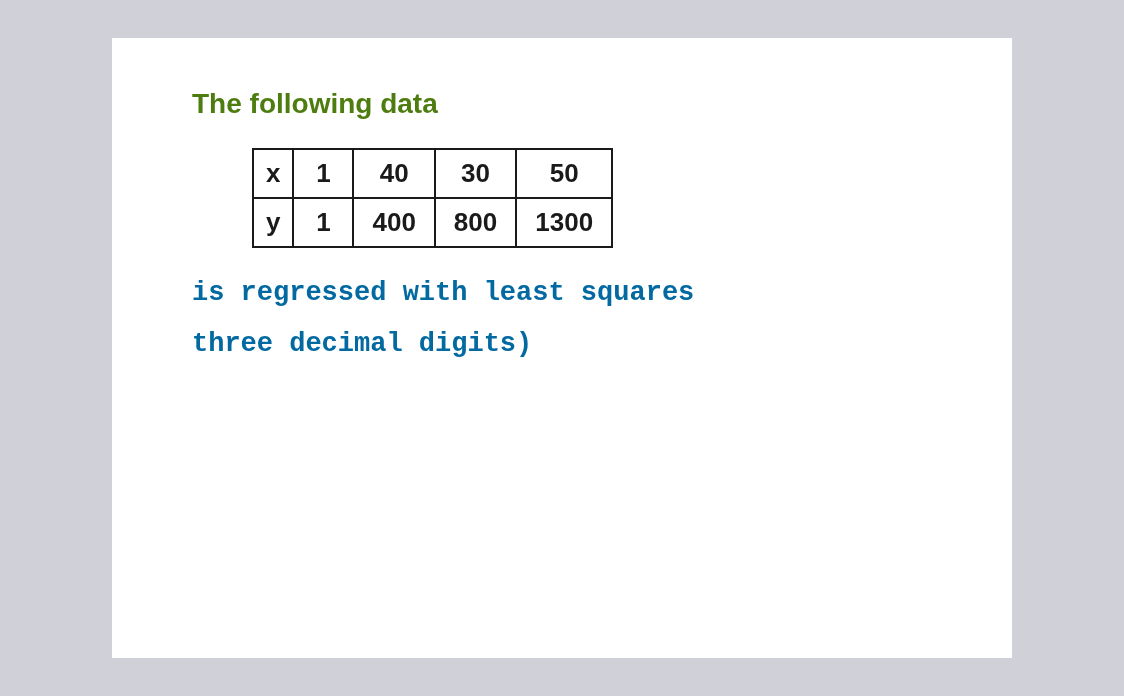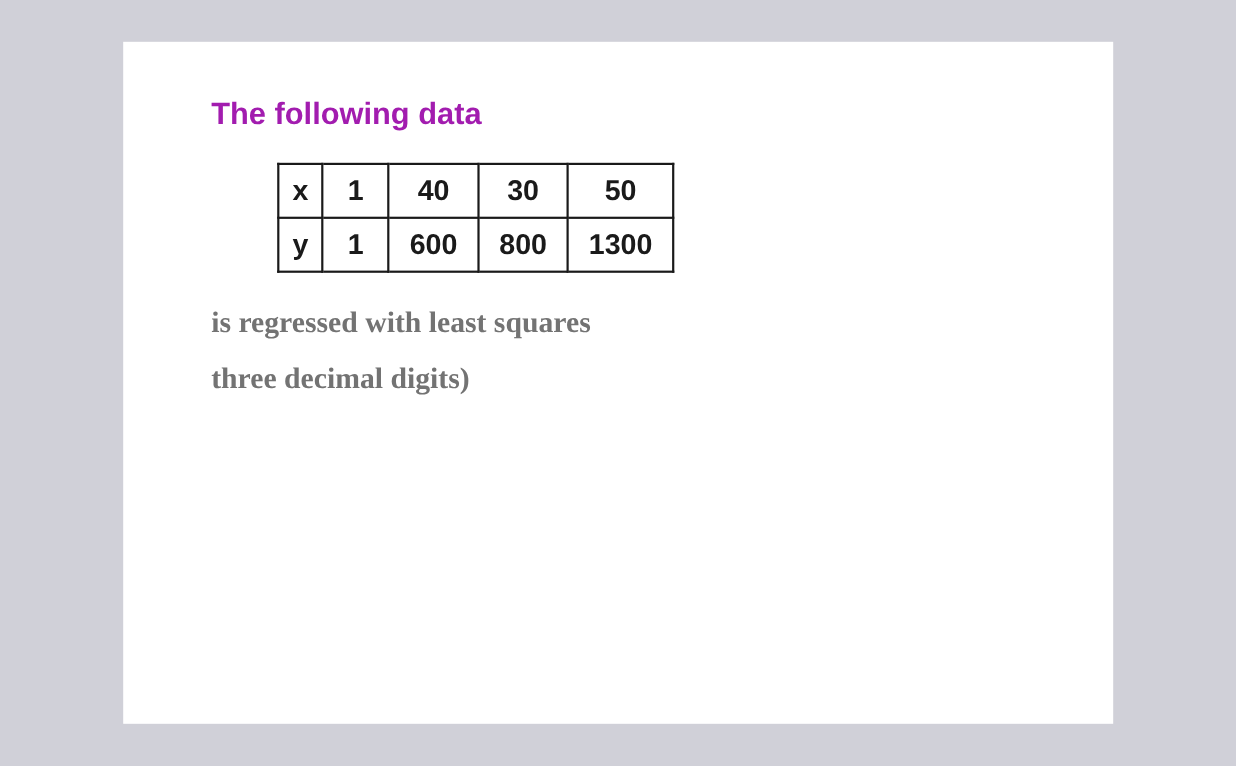--- a/index.html
+++ b/index.html
@@ -24,21 +24,21 @@
       min-height: 620px;
       padding: 50px 60px 50px 80px;
       display: flex;
       flex-direction: column;
       gap: 0px;
     }
 
     .title {
       font-size: 28px;
       font-weight: bold;
-      color: #a21caf;
+      color: #4d7c0f;
       margin-bottom: 28px;
       font-family: Arial, sans-serif;
     }
 
     .table-container {
       margin-left: 60px;
       margin-bottom: 20px;
     }
 
     table {
@@ -56,23 +56,23 @@
     }
 
     table td:first-child {
       min-width: 30px;
       padding: 8px 12px;
     }
 
     .text-block {
       font-size: 27px;
       font-weight: bold;
-      color: #737373;
+      color: #0369a1;
       line-height: 1.9;
-      font-family: Liberation Serif, serif;
+      font-family: Liberation Mono, monospace;
     }
 
     .math-line {
       display: inline;
       font-style: italic;
     }
 
     .sub {
       font-size: 18px;
       vertical-align: sub;
@@ -98,21 +98,21 @@
           <tr>
         <td>x</td>
         <td>1</td>
         <td>40</td>
         <td>30</td>
         <td>50</td>
       </tr>
       <tr>
         <td>y</td>
         <td>1</td>
-        <td>600</td>
+        <td>400</td>
         <td>800</td>
         <td>1300</td>
       </tr>
     </tbody>
       </table>
   </div>
 
   <div class="text-block">
     <span>is  regressed  with  least  squares</span>
   </div>

